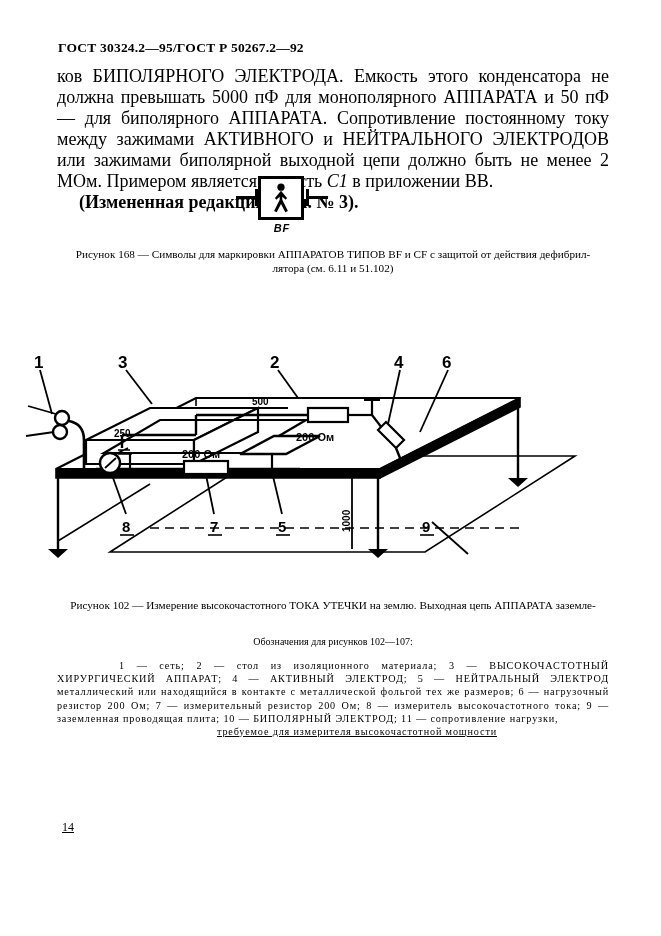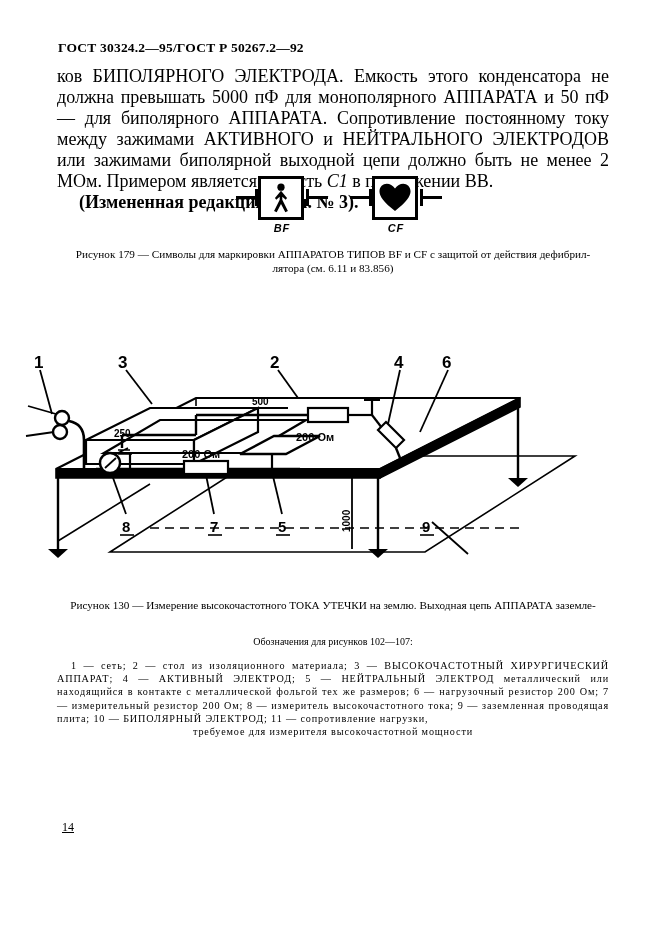--- a/index.html
+++ b/index.html
@@ -154,22 +154,23 @@
     width: 552px;
     font-size: 10.2px;
     line-height: 13.2px;
     text-align: justify;
     text-indent: 14px;
   }
   .legend-body .lastline {
     display: block;
     text-align: center;
     text-indent: 0;
-  }
-  .sp { letter-spacing: 0.85px; }
+    text-decoration: underline;
+  }
+  .sp { letter-spacing: 0.85px; margin-left: 48px; }
 
   
   .page-number {
     position: absolute;
     left: 62px;
     top: 820px;
     font-size: 12px;
     text-decoration: underline;
   }
 </style>
@@ -194,37 +195,25 @@
       <div class="lead-cap cap-r"></div>
       <div class="sym-box">
         <svg class="sym-glyph" viewBox="0 0 46 44">
           <circle cx="23" cy="9.5" r="4.2" fill="#000"></circle>
           <path d="M23 13.5 L30 22 L28.5 24 L24.5 20.5 L24.5 24 L31 37 L28 38.5 L23 29 L18 38.5 L15 37 L21.5 24 L21.5 20.5 L17.5 24 L16 22 Z" fill="#000"></path>
         </svg>
       </div>
       <div class="sym-label">BF</div>
     </div>
 
-    <div class="sym-group sym-cf">
-      <div class="lead lead-l"></div>
-      <div class="lead-cap cap-l"></div>
-      <div class="lead lead-r"></div>
-      <div class="lead-cap cap-r"></div>
-      <div class="sym-box">
-        <svg class="sym-glyph" viewBox="0 0 46 44">
-          <path d="M23 37 C10 27 5 20 5 14.5 C5 9 9 5.5 13.5 5.5 C17 5.5 20.5 7.5 23 11 C25.5 7.5 29 5.5 32.5 5.5 C37 5.5 41 9 41 14.5 C41 20 36 27 23 37 Z" fill="#000"></path>
-        </svg>
-      </div>
-      <div class="sym-label">CF</div>
-    </div>
   </div>
 
   <div class="caption cap101">
-    <span>Рисунок 179 — Символы для маркировки АППАРАТОВ ТИПОВ BF и CF с защитой от действия дефибрил-</span><br>
-    <span>лятора (см. 6.11 и 83.856)</span>
+    <span>Рисунок 168 — Символы для маркировки АППАРАТОВ ТИПОВ BF и CF с защитой от действия дефибрил-</span><br>
+    <span>лятора (см. 6.11 и 51.102)</span>
   </div>
 
   <div class="fig102">
     <svg width="661" height="256" viewBox="0 0 661 256">
 
       <g>
         <path d="M110 216 L260 120 L575 120 L425 216 Z" fill="none" stroke="#000" stroke-width="1.6"></path>
         <path d="M150 192 L520 192" fill="none" stroke="#000" stroke-width="1.4" stroke-dasharray="9 6"></path>
       </g>
 
@@ -359,21 +348,21 @@
         <line x1="120" y1="199" x2="134" y2="199" stroke="#000" stroke-width="1.6"></line>
         <line x1="208" y1="199" x2="222" y2="199" stroke="#000" stroke-width="1.6"></line>
         <line x1="276" y1="199" x2="290" y2="199" stroke="#000" stroke-width="1.6"></line>
         <line x1="420" y1="199" x2="434" y2="199" stroke="#000" stroke-width="1.6"></line>
       </g>
 
     </svg>
   </div>
 
   <div class="caption cap102">
-    <span>Рисунок 130 — Измерение высокочастотного ТОКА УТЕЧКИ на землю. Выходная цепь АППАРАТА заземле-</span><br>
+    <span>Рисунок 102 — Измерение высокочастотного ТОКА УТЕЧКИ на землю. Выходная цепь АППАРАТА заземле-</span><br>
   </div>
 
   <div class="legend-title">Обозначения для рисунков 102—107:</div>
   <div class="legend-body">
     <span class="sp">1 — сеть; 2 — стол из изоляционного материала; 3 — ВЫСОКОЧАСТОТНЫЙ ХИРУРГИЧЕСКИЙ АППАРАТ; 4 — АКТИВНЫЙ ЭЛЕКТРОД; 5 — НЕЙТРАЛЬНЫЙ ЭЛЕКТРОД металлический или находящийся в контакте с металлической фольгой тех же размеров; 6 — нагрузочный резистор 200 Ом; 7 — измерительный резистор 200 Ом; 8 — измеритель высокочастотного тока; 9 — заземленная проводящая плита; 10 — БИПОЛЯРНЫЙ ЭЛЕКТРОД; 11 — сопротивление нагрузки,</span>
     <span class="lastline sp">требуемое для измерителя высокочастотной мощности</span>
   </div>
 
   <div class="page-number">14</div>
 

